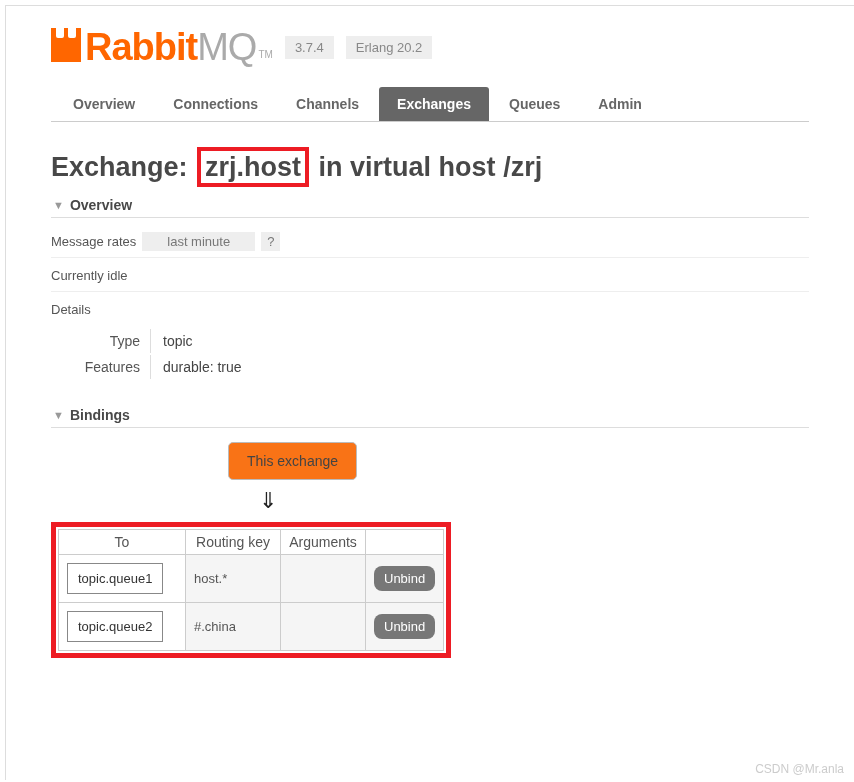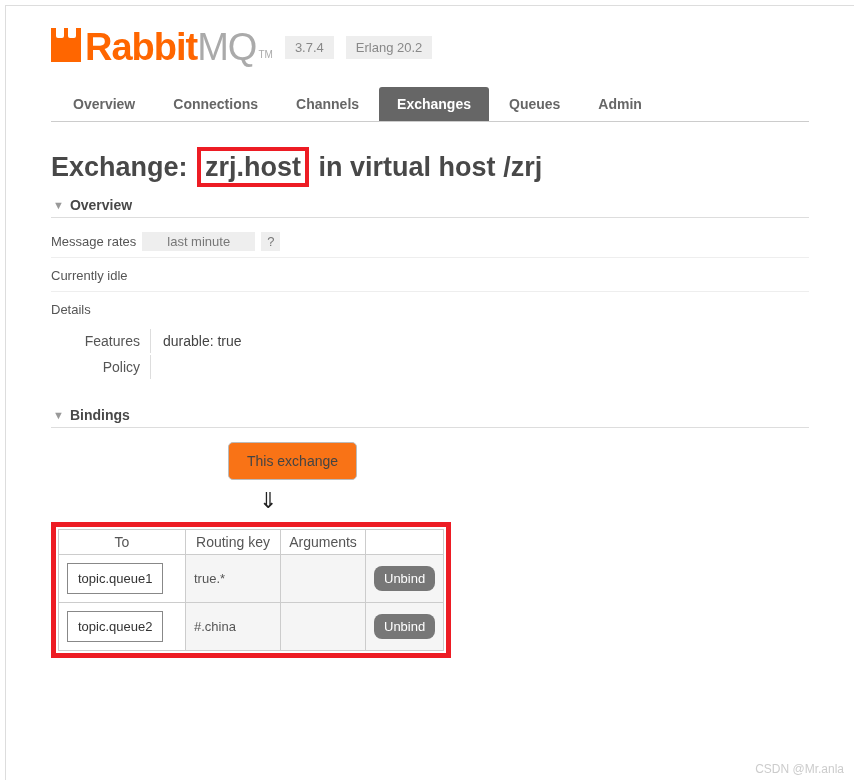--- a/index.html
+++ b/index.html
@@ -311,27 +311,27 @@
       <span class="lm-badge">last minute</span>
       <span class="help-badge">?</span>
     </div>
 
     <div class="idle">Currently idle</div>
 
     <div class="details-lbl">Details</div>
 
     <table class="details-tbl">
       <tbody>
+          <tr>
+        <td class="k">Type</td>
+        <td class="v">topic</td>
+      </tr>
       <tr>
         <td class="k">Features</td>
         <td class="v">durable: true</td>
-      </tr>
-      <tr>
-        <td class="k">Policy</td>
-        <td class="v"></td>
       </tr>
     </tbody>
       </table>
 
     <div class="sect">
       <span class="sect-caret">▼</span>
       <span class="sect-label">Bindings</span>
     </div>
 
     <div class="bind-col">
@@ -344,21 +344,21 @@
         <table class="bindings">
           <tbody>
               <tr>
             <th>To</th>
             <th>Routing key</th>
             <th>Arguments</th>
             <th></th>
           </tr>
           <tr>
             <td class="to-cell"><span class="queue-box">topic.queue1</span></td>
-            <td class="rk-cell">true.*</td>
+            <td class="rk-cell">host.*</td>
             <td class="arg-cell"></td>
             <td class="act-cell"><button class="unbind-btn">Unbind</button></td>
           </tr>
           <tr>
             <td class="to-cell"><span class="queue-box">topic.queue2</span></td>
             <td class="rk-cell">#.china</td>
             <td class="arg-cell"></td>
             <td class="act-cell"><button class="unbind-btn">Unbind</button></td>
           </tr>
         </tbody>

